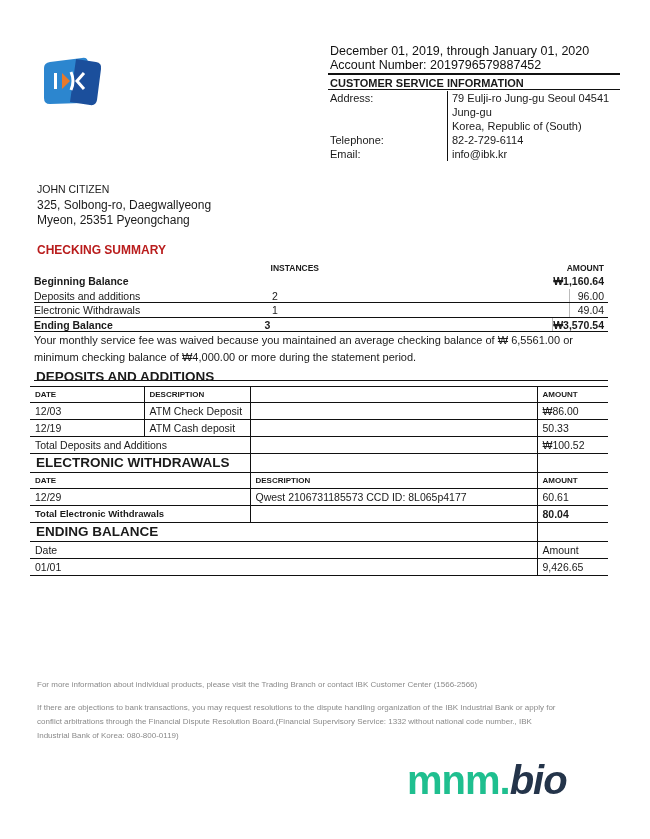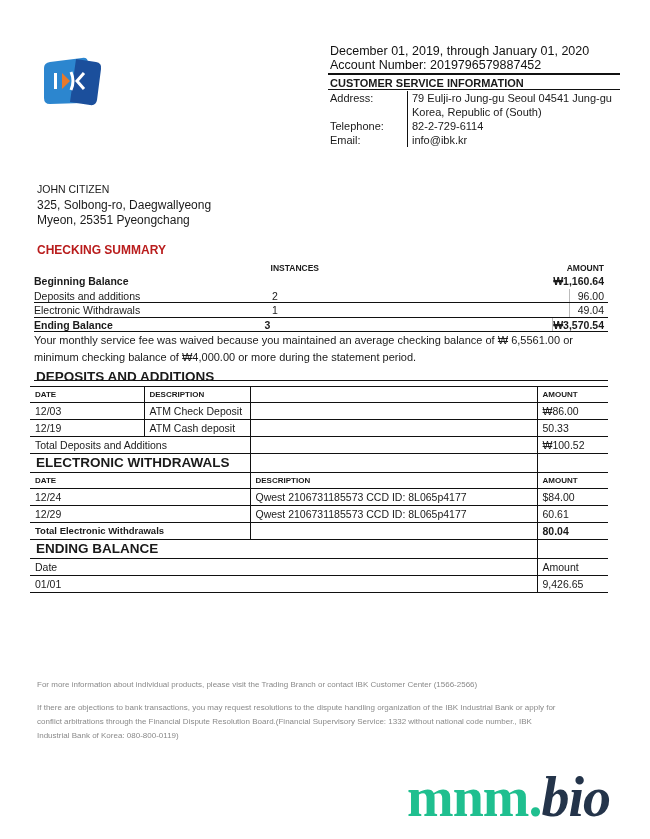--- a/index.html
+++ b/index.html
@@ -12,21 +12,21 @@
     .logo { left: 42px; top: 56px; width: 230px; height: 50px; }
     .logo-mark { position: absolute; left: 0; top: 0; width: 62px; height: 50px; }
     .logo-text { position: absolute; left: 75px; top: 11px; color: #1b4f9c; font-size: 18.5px; line-height: 19px; letter-spacing: 0.1px; }
 
     
     .stmt { left: 330px; top: 44px; width: 290px; font-size: 12.5px; line-height: 14px; }
     .stmt .period { color: #111; }
     .stmt .acct { color: #111; }
     .csi-head { left: 328px; top: 73px; width: 292px; border-top: 2px solid #111; border-bottom: 1.5px solid #111; font-weight: bold; font-size: 11px; padding: 1px 0 1px 2px; height: 17px; line-height: 14px; }
     .csi-body { left: 328px; top: 91px; width: 292px; font-size: 11px; line-height: 14px; }
-    .csi-row { display: flex; }
+    .csi-row { display: flex; gap: 40px; }
     .csi-label { width: 79px; padding-left: 2px; }
     .csi-val { flex: 1; border-left: 1px solid #111; padding-left: 4px; }
 
     
     .cust { left: 37px; top: 182px; font-size: 12px; line-height: 15.5px; }
     .cust .name { font-size: 10.5px; }
 
     
     .sec-title { font-weight: bold; font-size: 12px; color: #b91c1c; }
 
@@ -47,21 +47,21 @@
     table.grid td { border-bottom: 1px solid #111; height: 17px; padding: 0 5px; vertical-align: middle; white-space: nowrap; overflow: hidden; }
     table.grid td.vl { border-left: 1px solid #111; }
     table.grid .hdr td { font-size: 8px; font-weight: bold; height: 16px; }
     table.grid .title td { font-weight: bold; font-size: 13.5px; height: 19px; padding-left: 6px; }
     table.grid .bold td { font-weight: bold; }
 
     
     .foot { left: 37px; width: 580px; font-size: 8px; color: #8a8a8a; line-height: 14px; }
 
     
-    .wm { left: 407px; top: 772px; font-family: Liberation Serif, serif; font-weight: bold; font-size: 56px; letter-spacing: -1px; line-height: 50px; }
+    .wm { left: 407px; top: 755px; font-family: Liberation Sans, sans-serif; font-weight: bold; font-size: 40px; letter-spacing: -1px; line-height: 50px; }
     .wm .g { color: #1fbf8f; }
     .wm .d { color: #24344a; font-style: italic; }
   </style>
 </head>
 <body>
 
 <div class="abs logo">
   <svg class="logo-mark" viewBox="0 0 62 50">
     <path d="M8 6 L40 2 Q46 1 46 7 L46 40 Q46 46 40 47 L8 48 Q2 48 2 42 L2 12 Q2 7 8 6 Z" fill="#2c86cf"></path>
     <path d="M34 3 L54 6 Q60 7 59 13 L55 44 Q54 50 48 49 L28 46 Z" fill="#1b4f9c"></path>
@@ -176,25 +176,20 @@
     <td colspan="2">ELECTRONIC WITHDRAWALS</td>
     <td class="vl"></td>
     <td class="vl"></td>
   </tr>
   <tr class="hdr">
     <td colspan="2">DATE</td>
     <td class="vl">DESCRIPTION</td>
     <td class="vl">AMOUNT</td>
   </tr>
   <tr>
-    <td colspan="2">12/24</td>
-    <td class="vl">Qwest 2106731185573 CCD ID: 8L065p4177</td>
-    <td class="vl">$84.00</td>
-  </tr>
-  <tr>
     <td colspan="2">12/29</td>
     <td class="vl">Qwest 2106731185573 CCD ID: 8L065p4177</td>
     <td class="vl">60.61</td>
   </tr>
   <tr class="bold">
     <td colspan="2" style="font-size:9.5px;">Total Electronic Withdrawals</td>
     <td class="vl"></td>
     <td class="vl">80.04</td>
   </tr>
 

